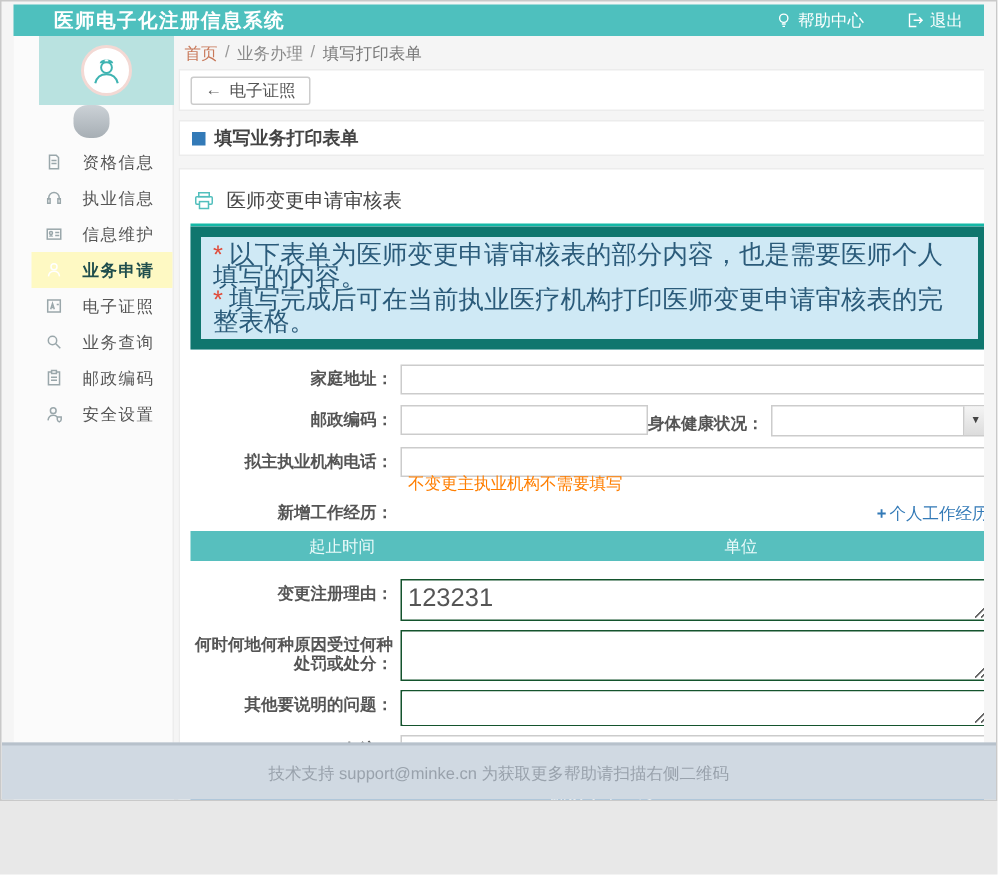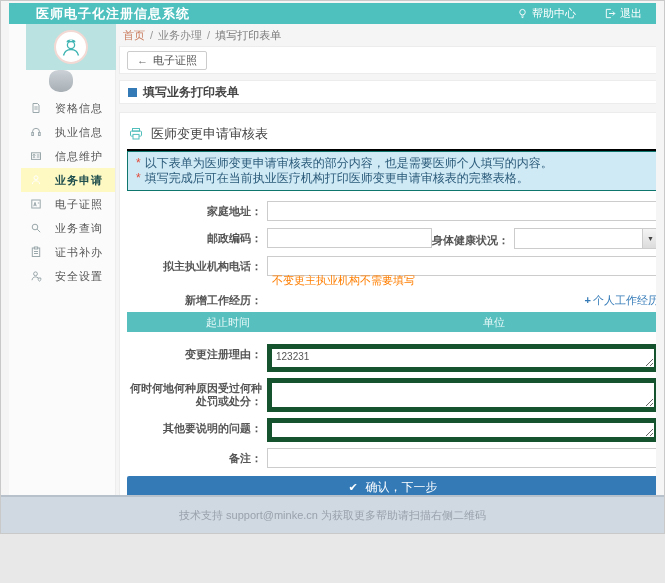--- a/index.html
+++ b/index.html
@@ -50,26 +50,26 @@
   .back-arrow{ font-size:11px; color:#666; }
 
   .section-head{ margin-top:6px; height:24px; background:#fff; border:1px solid #ececec;
                  display:flex; align-items:center; }
   .blue-square{ width:9px; height:9px; background:#337ab7; margin:0 6px 0 8px; }
   .section-title{ font-size:12px; font-weight:bold; color:#444; }
 
   .panel{ margin-top:8px; background:#fff; border:1px solid #ececec; padding:10px 7px 12px 7px; }
 
   .form-title{ display:flex; align-items:center; gap:8px; padding:2px 0 6px 2px;
-               border-bottom:2px solid #000000; }
+               border-bottom:2px solid #14b8a6; }
   .form-title-text{ font-size:13px; color:#444; }
   .printer{ color:#52bfbd; display:flex; }
 
-  .infobox{ background:#cfe9f5; border:1px solid #0f766e; padding:4px 8px; margin-bottom:10px;
-            font-size:12px; color:#2b5b7a; line-height:15px; }
+  .infobox{ background:#cfe9f5; border:7px solid #0f766e; padding:4px 8px; margin-bottom:10px;
+            font-size:17px; color:#2b5b7a; line-height:15px; }
   .infobox .star{ color:#e04b3a; margin-right:4px; }
 
   .frow{ display:flex; align-items:flex-start; margin-bottom:7px; }
   .flabel{ flex:0 0 140px; text-align:right; font-size:11px; font-weight:bold; color:#555;
            padding:4px 5px 0 0; line-height:13px; }
   .ftext{ flex:1; height:20px; border:1px solid #ccc; font-size:12px; color:#555; padding:0 4px;
           background:#fff; }
   .ftext-short{ flex:0 0 138px; }
   .flabel2{ flex:1; text-align:center; font-size:11px; font-weight:bold; color:#555;
             padding:5px 5px 0 0; white-space:nowrap; }
@@ -80,22 +80,22 @@
               cursor:pointer; }
   .hint{ margin:-5px 0 5px 145px; font-size:11px; color:#ff7e00; }
 
   .work-row{ display:flex; align-items:center; margin-bottom:4px; }
   .add-link{ margin-left:auto; font-size:11px; color:#337ab7; cursor:pointer; }
   .add-plus{ font-weight:bold; margin-right:2px; }
   .wh-table{ display:flex; height:20px; background:#57bfbe; margin-bottom:12px; }
   .wh-col1{ flex:0 0 38%; color:#eafafa; font-size:11px; display:flex; align-items:center; justify-content:center;text-align:right; }
   .wh-col2{ flex:1; color:#eafafa; font-size:11px; display:flex; align-items:center; justify-content:center; }
 
-  textarea.farea{ flex:1; border:5px solid #14532d; font-family:"Liberation Sans","DejaVu Sans",sans-serif;
-                  font-size:10px; color:#555; padding:2px 4px; resize:vertical; background:#fff; }
+  textarea.farea{ flex:1; border:1px solid #14532d; font-family:"Liberation Sans","DejaVu Sans",sans-serif;
+                  font-size:17px; color:#555; padding:2px 4px; resize:vertical; background:#fff; }
   .h28{ height:28px; } .h34{ height:34px; } .h24{ height:24px; }
 
   .submit-btn{ margin-top:8px; width:100%; height:23px; background:#337ab7; border:none; border-radius:2px;
                color:#fff; font-size:12px; display:flex; align-items:center; justify-content:center;
                gap:8px; cursor:pointer; font-family:inherit; }
   .submit-check{ font-size:11px; }
 
   
   .footer{ position:absolute; left:0; right:0; bottom:0; height:38px; background:#d0d9e2;
            border-top:2px solid #b7c1cb; display:flex; align-items:center; justify-content:center; }
@@ -204,21 +204,21 @@
           <span class="nav-label">业务查询</span>
         </div>
         <div class="nav-item">
           <span class="nav-ico">
             <svg viewBox="0 0 12 12" fill="none" stroke="currentColor" stroke-width="1">
               <rect x="2.3" y="2" width="7.4" height="8.5"></rect>
                 <rect x="4.4" y="1" width="3.2" height="2" fill="#fbfbfb"></rect>
               <path d="M4 5.5h4M4 7.5h4"></path>
             </svg>
           </span>
-          <span class="nav-label">证书补办</span>
+          <span class="nav-label">邮政编码</span>
         </div>
         <div class="nav-item">
           <span class="nav-ico">
             <svg viewBox="0 0 12 12" fill="none" stroke="currentColor" stroke-width="1">
               <circle cx="5.5" cy="3.8" r="1.9"></circle>
                 <path d="M2 10.2C2.3 8 3.7 6.9 5.5 6.9c1 0 1.9.3 2.6 1"></path>
               <path d="M8.2 8h2.6v1.6c0 .9-1.3 1.6-1.3 1.6s-1.3-.7-1.3-1.6z"></path>
             </svg>
           </span>
           <span class="nav-label">安全设置</span>

